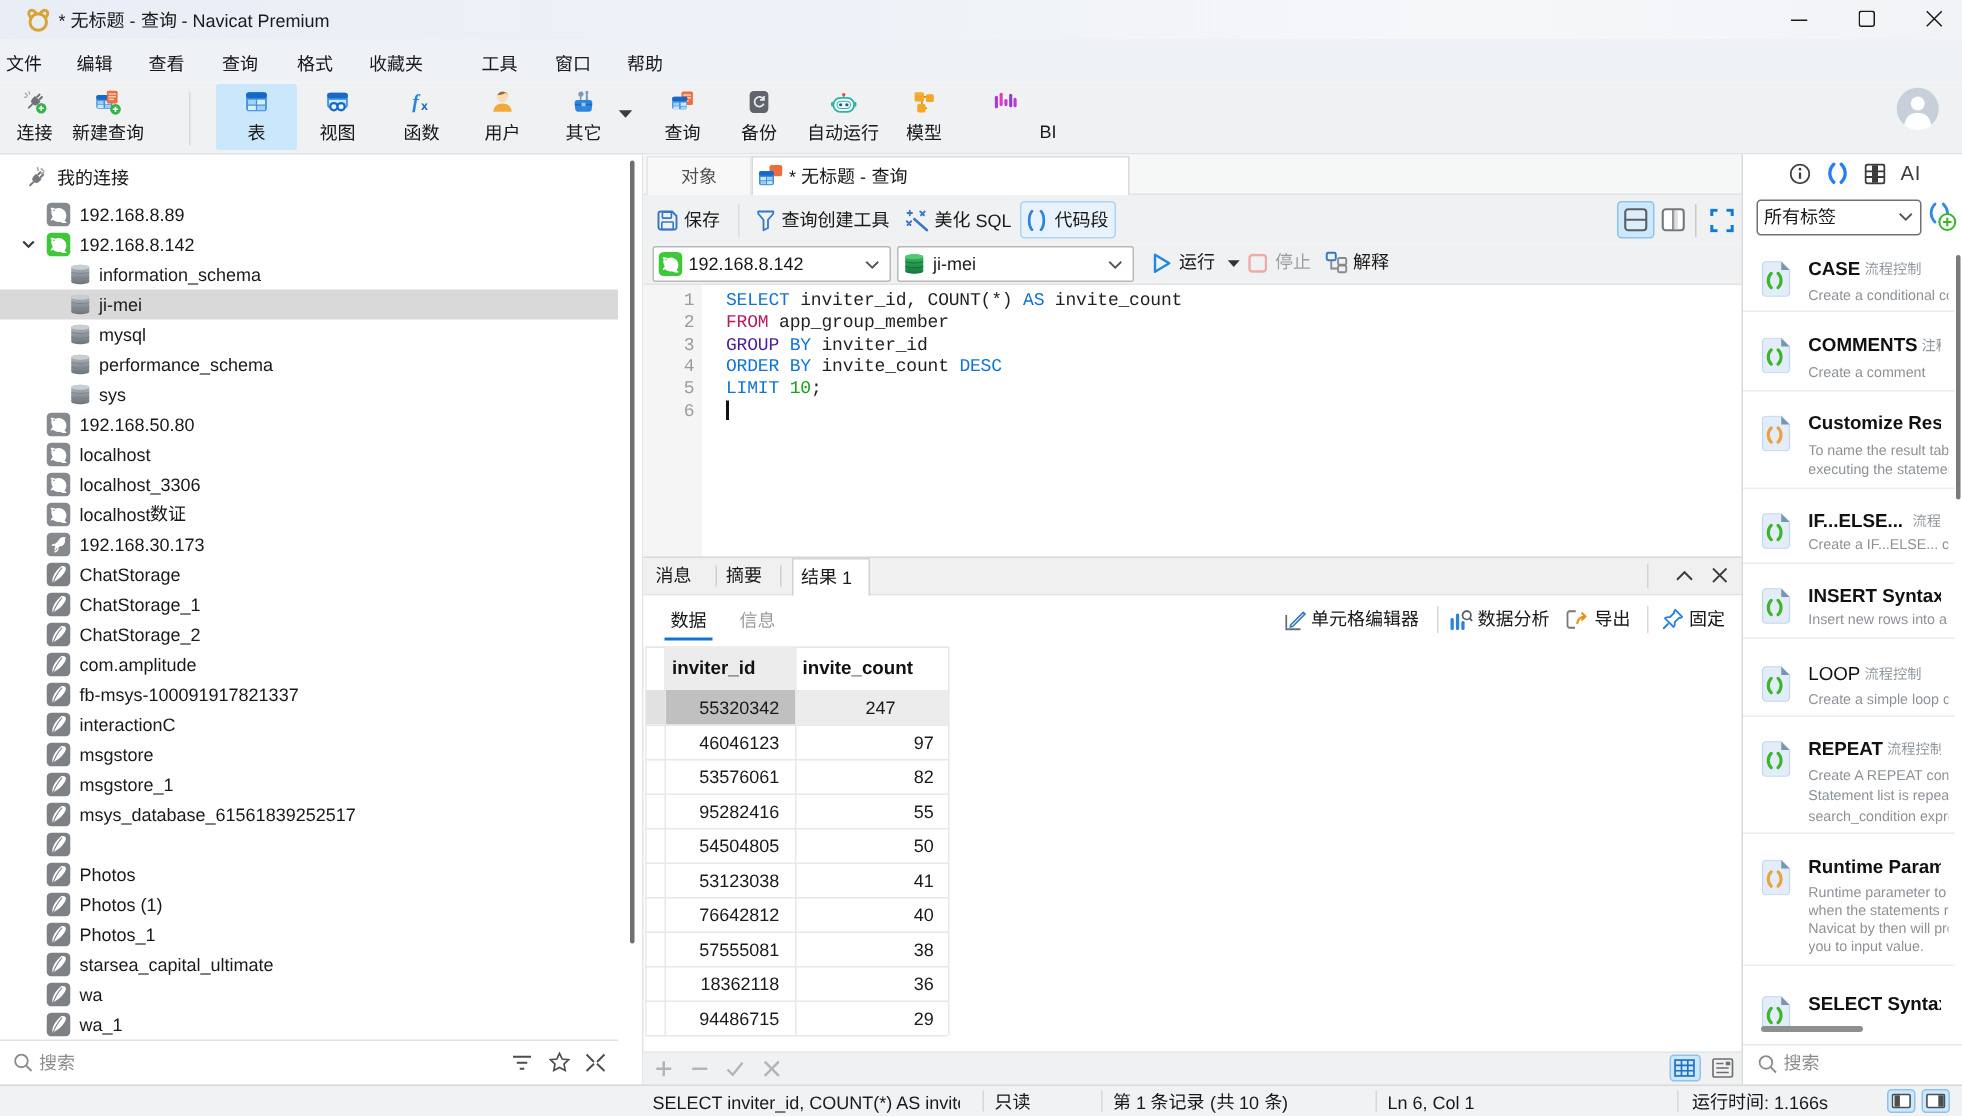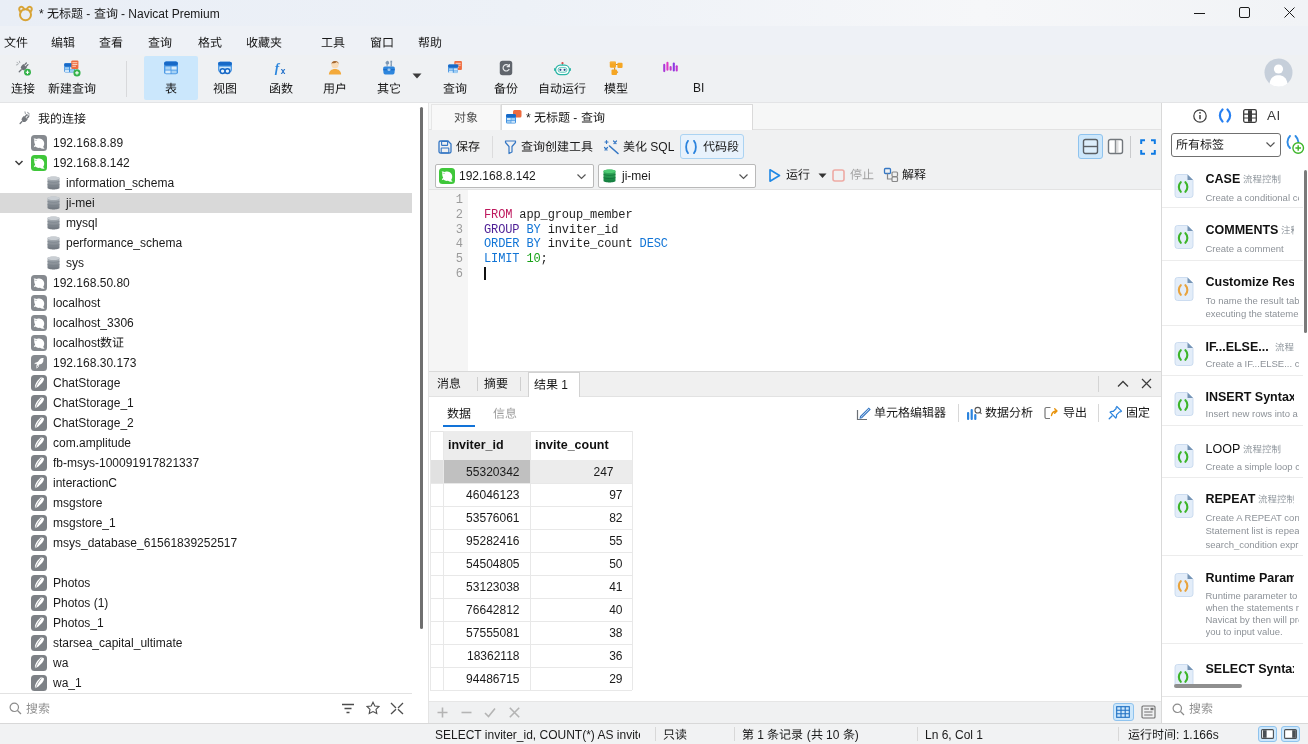--- a/index.html
+++ b/index.html
@@ -556,20 +556,21 @@
 <path d="M4.5 6.5 V12 H9" fill="none" stroke="#888" stroke-width="1.2"></path>
 <rect x="9" y="5" width="5.5" height="4.5" rx="1" fill="none" stroke="#888" stroke-width="1.2"></rect>
 <rect x="9" y="10" width="5.5" height="4.5" rx="1" fill="none" stroke="#888" stroke-width="1.2"></rect>
     </svg>
 <div class="lb" style="left:902px;top:165px;"><svg width="24.0" height="12.6" viewBox="0 -10.8 24.0 12.6" style="overflow:visible;vertical-align:-1.8px">
         <path fill="#1a1a1a" d="M3.1 -6.3V-4.9H2.1V-6.3ZM3.8 -6.3H4.9V-4.9H3.8ZM1.9 -7C2.1 -7.4 2.4 -7.8 2.5 -8.3H4.1C3.9 -7.9 3.8 -7.4 3.6 -7ZM2.3 -10.1C1.9 -8.6 1.2 -7.2 0.4 -6.3C0.6 -6.1 0.9 -5.9 1.1 -5.7L1.3 -6.1V-3.8C1.3 -2.5 1.2 -0.7 0.4 0.6C0.6 0.7 0.9 0.9 1.1 1C1.6 0.2 1.8 -0.9 2 -1.9H3.1V0.3H3.8V-1.9H4.9V-0.1C4.9 0 4.8 0.1 4.7 0.1C4.6 0.1 4.3 0.1 3.9 0.1C4 0.3 4.1 0.6 4.1 0.9C4.7 0.9 5.1 0.8 5.3 0.7C5.6 0.6 5.6 0.3 5.6 -0.1V-7H4.4C4.7 -7.5 4.9 -8.2 5.1 -8.7L4.6 -9L4.5 -9H2.8C2.9 -9.3 3 -9.6 3.1 -9.9ZM3.1 -4.2V-2.6H2C2.1 -3 2.1 -3.5 2.1 -3.8V-4.2ZM3.8 -4.2H4.9V-2.6H3.8ZM7 -5.5C6.8 -4.5 6.4 -3.5 5.9 -2.8C6.1 -2.7 6.5 -2.6 6.6 -2.4C6.8 -2.8 7.1 -3.2 7.2 -3.6H8.6V-2.2H6.1V-1.4H8.6V0.9H9.4V-1.4H11.5V-2.2H9.4V-3.6H11.2V-4.4H9.4V-5.5H8.6V-4.4H7.5C7.6 -4.7 7.7 -5.1 7.8 -5.4ZM6.1 -9.5V-8.7H7.8C7.6 -7.6 7.1 -6.6 5.9 -6.1C6 -5.9 6.3 -5.6 6.4 -5.4C7.8 -6.1 8.4 -7.3 8.6 -8.7H10.3C10.3 -7.3 10.2 -6.7 10 -6.6C10 -6.5 9.9 -6.5 9.7 -6.5C9.5 -6.5 9.1 -6.5 8.6 -6.5C8.7 -6.3 8.8 -6 8.8 -5.8C9.3 -5.7 9.8 -5.7 10.1 -5.8C10.4 -5.8 10.6 -5.9 10.7 -6.1C11 -6.4 11.1 -7.1 11.2 -9.1C11.2 -9.3 11.2 -9.5 11.2 -9.5Z M12.7 -8C13.1 -7.5 13.4 -6.7 13.6 -6.3L14.2 -6.5C14.1 -7 13.7 -7.7 13.3 -8.2ZM16.6 -8.3C16.4 -7.8 16 -7 15.7 -6.5L16.3 -6.3C16.6 -6.8 17 -7.5 17.3 -8.1ZM17.6 -9.5V-8.7H18.1C18.5 -7.8 19.1 -7.1 19.7 -6.5C18.8 -6 17.9 -5.5 17 -5.3V-5.7H15.4V-8.9C16.1 -9 16.7 -9.1 17.2 -9.3L16.7 -10C15.7 -9.7 14 -9.4 12.5 -9.3C12.6 -9.1 12.7 -8.8 12.7 -8.6C13.3 -8.7 13.9 -8.7 14.6 -8.8V-5.7H12.6V-5H14.4C13.9 -3.8 13.1 -2.4 12.4 -1.7C12.5 -1.5 12.7 -1.1 12.8 -0.8C13.4 -1.5 14.1 -2.6 14.6 -3.7V1H15.4V-3.9C15.9 -3.4 16.4 -2.7 16.6 -2.4L17.2 -3C16.9 -3.3 15.8 -4.5 15.4 -4.8V-5H17V-5.2C17.1 -5.1 17.3 -4.8 17.4 -4.5C18.4 -4.9 19.4 -5.4 20.3 -6C21.2 -5.3 22.2 -4.8 23.2 -4.5C23.3 -4.8 23.5 -5.1 23.7 -5.3C22.7 -5.5 21.8 -5.9 21 -6.5C22 -7.2 22.8 -8.1 23.3 -9.2L22.8 -9.5L22.6 -9.5ZM22.1 -8.7C21.6 -8 21 -7.4 20.4 -6.9C19.8 -7.4 19.3 -8 18.9 -8.7ZM19.9 -4.9V-3.8H17.7V-3H19.9V-1.8H17.2V-1H19.9V1H20.8V-1H23.4V-1.8H20.8V-3H22.9V-3.8H20.8V-4.9Z"></path>
       </svg></div>
 <div class="a" style="left:429px;top:190px;width:732px;height:181px;background:#fff"></div>
 <div class="a" style="left:429px;top:190px;width:39px;height:181px;background:#f5f5f5"></div>
 <div class="a" style="left:440px;top:192.2px;width:23px;text-align:right;font-family:'Liberation Mono',monospace;font-size:12px;color:#9b9b9b;line-height:16px">1</div>
+<div class="a" style="left:484px;top:192.2px;font-family:'Liberation Mono',monospace;font-size:12px;letter-spacing:-0.13px;line-height:16px;white-space:pre"><span style="color:#1074d6">SELECT</span><span style="color:#1f1f1f"> inviter_id, COUNT(*) </span><span style="color:#1074d6">AS</span><span style="color:#1f1f1f"> invite_count</span></div>
 <div class="a" style="left:440px;top:206.9px;width:23px;text-align:right;font-family:'Liberation Mono',monospace;font-size:12px;color:#9b9b9b;line-height:16px">2</div>
 <div class="a" style="left:484px;top:206.9px;font-family:'Liberation Mono',monospace;font-size:12px;letter-spacing:-0.13px;line-height:16px;white-space:pre"><span style="color:#be185d">FROM</span><span style="color:#1f1f1f"> app_group_member</span></div>
 <div class="a" style="left:440px;top:221.7px;width:23px;text-align:right;font-family:'Liberation Mono',monospace;font-size:12px;color:#9b9b9b;line-height:16px">3</div>
 <div class="a" style="left:484px;top:221.7px;font-family:'Liberation Mono',monospace;font-size:12px;letter-spacing:-0.13px;line-height:16px;white-space:pre"><span style="color:#4c1d95">GROUP</span><span style="color:#1f1f1f"> </span><span style="color:#1074d6">BY</span><span style="color:#1f1f1f"> inviter_id</span></div>
 <div class="a" style="left:440px;top:236.4px;width:23px;text-align:right;font-family:'Liberation Mono',monospace;font-size:12px;color:#9b9b9b;line-height:16px">4</div>
 <div class="a" style="left:484px;top:236.4px;font-family:'Liberation Mono',monospace;font-size:12px;letter-spacing:-0.13px;line-height:16px;white-space:pre"><span style="color:#1074d6">ORDER</span><span style="color:#1f1f1f"> </span><span style="color:#1074d6">BY</span><span style="color:#1f1f1f"> invite_count </span><span style="color:#1074d6">DESC</span></div>
 <div class="a" style="left:440px;top:251.2px;width:23px;text-align:right;font-family:'Liberation Mono',monospace;font-size:12px;color:#9b9b9b;line-height:16px">5</div>
 <div class="a" style="left:484px;top:251.2px;font-family:'Liberation Mono',monospace;font-size:12px;letter-spacing:-0.13px;line-height:16px;white-space:pre"><span style="color:#1074d6">LIMIT</span><span style="color:#1f1f1f"> </span><span style="color:#16a116">10</span><span style="color:#1f1f1f">;</span></div>
 <div class="a" style="left:440px;top:265.9px;width:23px;text-align:right;font-family:'Liberation Mono',monospace;font-size:12px;color:#9b9b9b;line-height:16px">6</div>
 <div class="a" style="left:484px;top:267px;width:1.5px;height:13px;background:#111"></div>
@@ -636,21 +637,21 @@
       </svg></div>
 <div class="a" style="left:430px;top:431px;width:201.5px;height:1px;background:#e4e4e4"></div>
 <div class="a" style="left:442.5px;top:431px;width:87.0px;height:28.5px;background:#ececec"></div>
 <div class="a" style="left:430px;top:459.5px;width:201.5px;height:1px;background:#d6d6d6"></div>
 <div class="lb" style="left:448.0px;top:435px;font-weight:bold;font-size:12.5px;color:#111">inviter_id</div>
 <div class="lb" style="left:535.0px;top:435px;font-weight:bold;font-size:12.5px;color:#111">invite_count</div>
 <div class="a" style="left:430px;top:460px;width:12.5px;height:23px;background:#e1e1e1"></div>
 <div class="a" style="left:442.5px;top:460px;width:87.0px;height:23px;background:#c0c0c0"></div>
 <div class="a" style="left:529.5px;top:460px;width:102.0px;height:23px;background:#ececec"></div>
 <div class="lb" style="left:442.5px;top:461.5px;width:77.0px;text-align:right">55320342</div>
-<div class="lb" style="left:557px;top:461.5px;width:93.0px;text-align:center">247</div>
+<div class="lb" style="left:504px;top:461.5px;width:93.0px;text-align:right">247</div>
 <div class="a" style="left:430px;top:483px;width:201.5px;height:1px;background:#e8e8e8"></div>
 <div class="lb" style="left:442.5px;top:484.5px;width:77.0px;text-align:right">46046123</div>
 <div class="lb" style="left:529.5px;top:484.5px;width:93.0px;text-align:right">97</div>
 <div class="a" style="left:430px;top:506px;width:201.5px;height:1px;background:#e8e8e8"></div>
 <div class="lb" style="left:442.5px;top:507.5px;width:77.0px;text-align:right">53576061</div>
 <div class="lb" style="left:529.5px;top:507.5px;width:93.0px;text-align:right">82</div>
 <div class="a" style="left:430px;top:529px;width:201.5px;height:1px;background:#e8e8e8"></div>
 <div class="lb" style="left:442.5px;top:530.5px;width:77.0px;text-align:right">95282416</div>
 <div class="lb" style="left:529.5px;top:530.5px;width:93.0px;text-align:right">55</div>
 <div class="a" style="left:430px;top:552px;width:201.5px;height:1px;background:#e8e8e8"></div>

